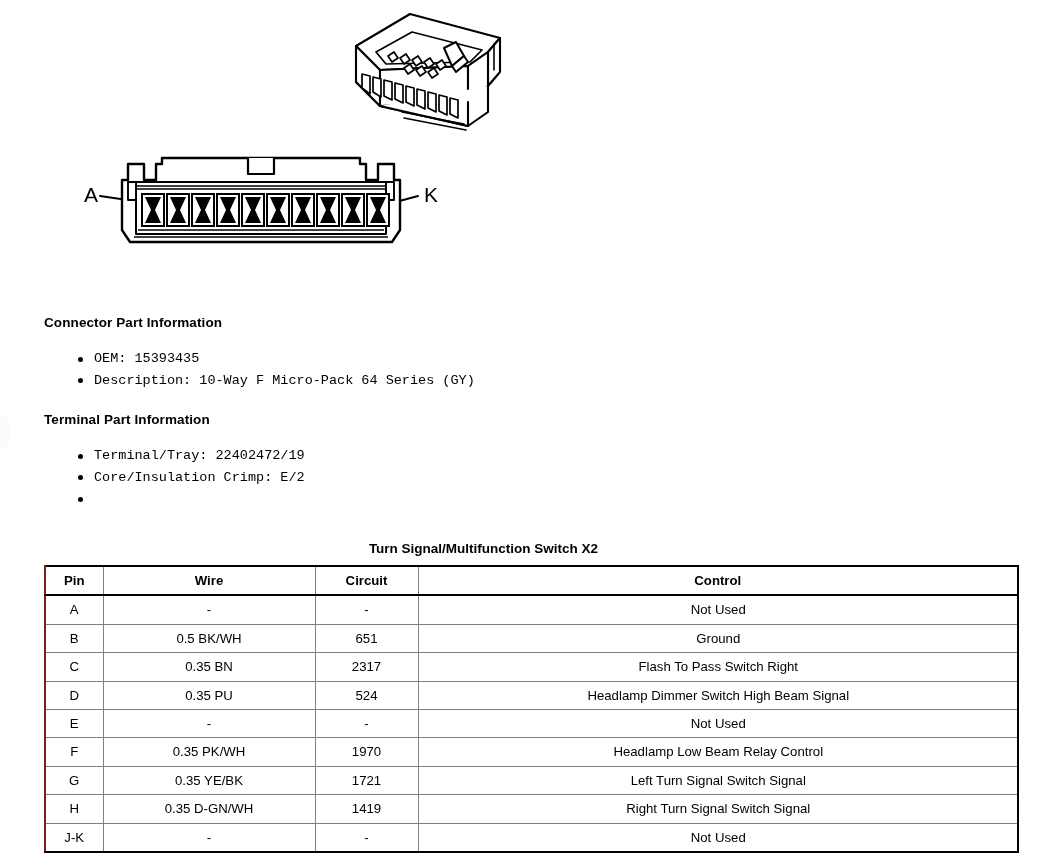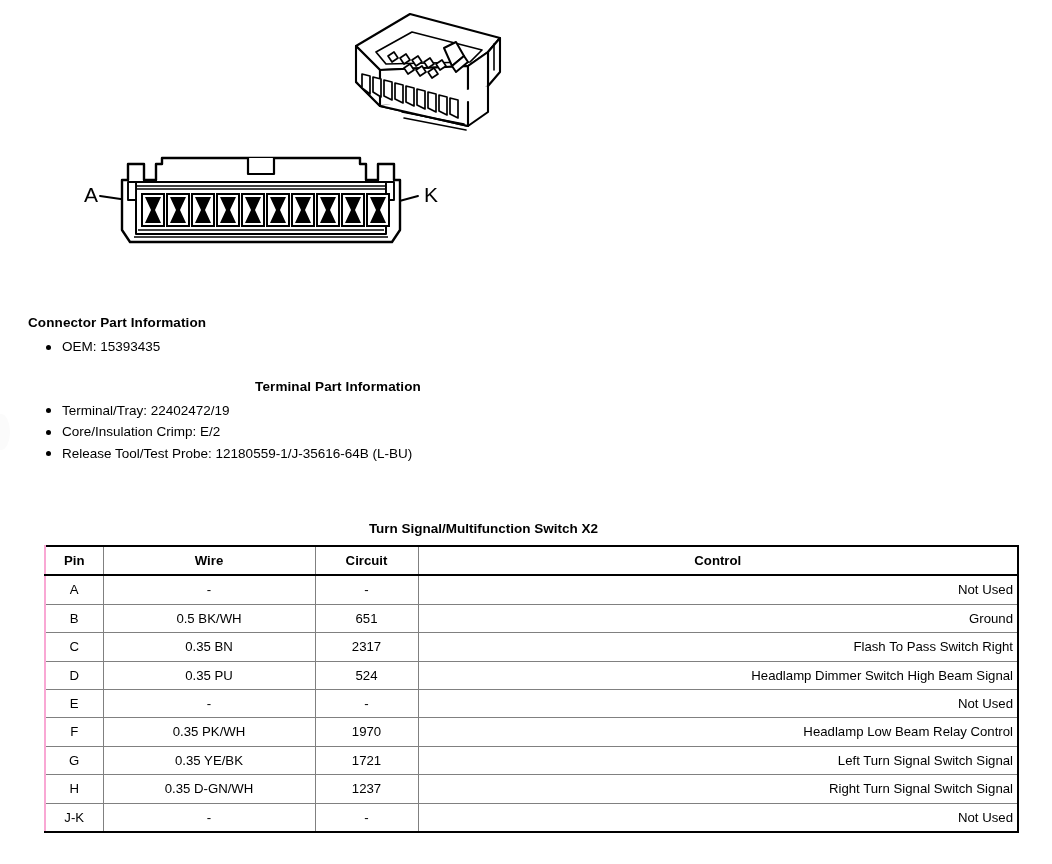--- a/index.html
+++ b/index.html
@@ -25,36 +25,37 @@
     top: 0;
     width: 1052px;
     height: 300px;
   }
   .svg-iso { position: absolute; left: 318px; top: 8px; }
   .svg-front { position: absolute; left: 70px; top: 152px; }
 
   
   #part-info {
     position: absolute;
-    left: 28px;
+    left: 44px;
     top: 314px;
     width: 620px;
   }
   .section-heading {
     font-size: 13.5px;
     font-weight: bold;
     letter-spacing: 0.1px;
     margin: 0 0 4px 0;
     line-height: 18px;
   }
-  .section-heading.second { margin-top: 20px; text-align: center; }
+  .section-heading.second { margin-top: 20px; }
   .bullet-list {
     list-style: none;
-    margin: 0;
+    margin: 16px;
     padding: 0 0 0 18px;
+    font-family: Liberation Mono, monospace;
   }
   .bullet-list li {
     position: relative;
     font-size: 13.5px;
     line-height: 21.5px;
     padding-left: 16px;
     white-space: nowrap;
   }
   .bullet-list li .bullet-dot {
     position: absolute;
@@ -63,21 +64,21 @@
     width: 5px;
     height: 5px;
     border-radius: 50%;
     background: #000;
   }
 
   
   #pinout-section {
     position: absolute;
     left: 44px;
-    top: 520px;
+    top: 540px;
     width: 879px;
   }
   #pinout-title {
     text-align: center;
     font-size: 13.5px;
     font-weight: bold;
     line-height: 18px;
     margin: 0 0 7px 0;
   }
   table.pinout {
@@ -103,26 +104,26 @@
   }
   table.pinout thead th {
     font-weight: bold;
     text-align: center;
     border-bottom: 2px solid #000;
   }
   table.pinout tbody td.cell-pin,
   table.pinout tbody td.cell-wire,
   table.pinout tbody td.cell-circuit { text-align: center; }
   table.pinout tbody td.cell-function {
-    text-align: right;
+    text-align: center;
     padding-left: 5px;
   }
   
   table.pinout th:first-child,
-  table.pinout td:first-child { border-left: 2px solid #f9a8d4; }
+  table.pinout td:first-child { border-left: 2px solid #7f1d1d; }
   table.pinout th:last-child,
   table.pinout td:last-child  { border-right: 2px solid #000; }
   table.pinout tbody tr:last-child td { border-bottom: 2px solid #000; }
 
   
   #scan-artifact {
     position: absolute;
     left: -8px;
     top: 414px;
     width: 18px;
@@ -262,35 +263,38 @@
 </div>
 
 <div id="part-info">
 
   <div class="section-heading">Connector Part Information</div>
   <ul class="bullet-list">
     <li>
       <span class="bullet-dot"></span>
       <span>OEM: 15393435</span>
     </li>
+    <li>
+      <span class="bullet-dot"></span>
+      <span>Description: 10-Way F Micro-Pack 64 Series (GY)</span>
+    </li>
   </ul>
 
   <div class="section-heading second">Terminal Part Information</div>
   <ul class="bullet-list">
     <li>
       <span class="bullet-dot"></span>
       <span>Terminal/Tray: 22402472/19</span>
     </li>
     <li>
       <span class="bullet-dot"></span>
       <span>Core/Insulation Crimp: E/2</span>
     </li>
     <li>
       <span class="bullet-dot"></span>
-      <span>Release Tool/Test Probe: 12180559-1/J-35616-64B (L-BU)</span>
     </li>
   </ul>
 </div>
 
 <div id="pinout-section">
   <div id="pinout-title">Turn Signal/Multifunction Switch X2</div>
 
   <table class="pinout">
     <colgroup>
       <col class="c-pin">
@@ -345,21 +349,21 @@
       </tr>
       <tr>
         <td class="cell-pin">G</td>
         <td class="cell-wire">0.35 YE/BK</td>
         <td class="cell-circuit">1721</td>
         <td class="cell-function">Left Turn Signal Switch Signal</td>
       </tr>
       <tr>
         <td class="cell-pin">H</td>
         <td class="cell-wire">0.35 D-GN/WH</td>
-        <td class="cell-circuit">1237</td>
+        <td class="cell-circuit">1419</td>
         <td class="cell-function">Right Turn Signal Switch Signal</td>
       </tr>
       <tr>
         <td class="cell-pin">J-K</td>
         <td class="cell-wire">-</td>
         <td class="cell-circuit">-</td>
         <td class="cell-function">Not Used</td>
       </tr>
     </tbody>
   </table>

